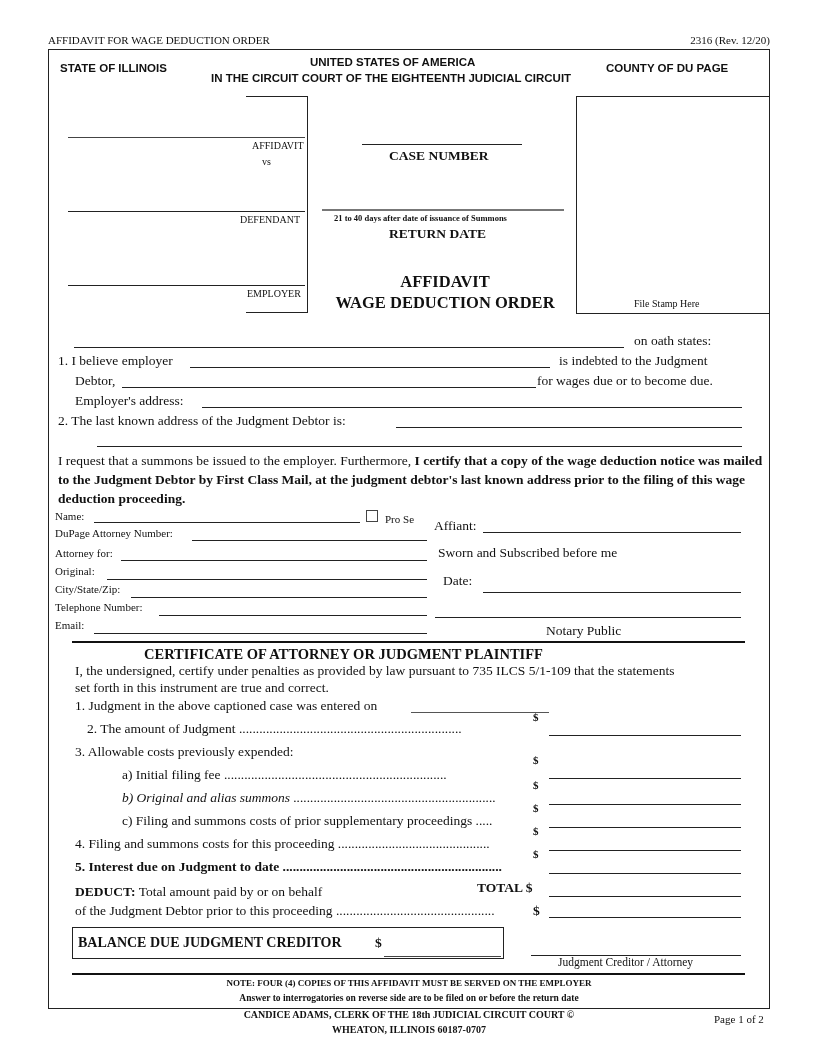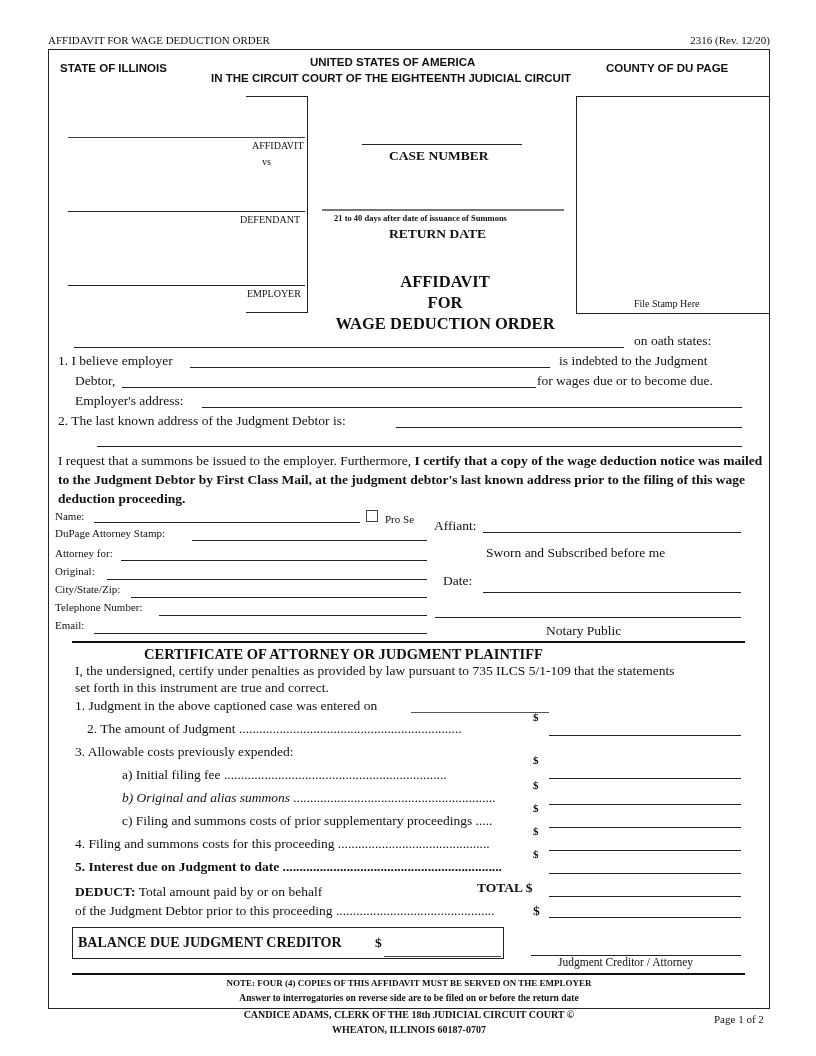--- a/index.html
+++ b/index.html
@@ -50,21 +50,20 @@
 
 <input class="fill" style="left: 362px; top: 128px; width: 160px;" value="">
 <div class="abs b t13" style="left:389px;top:148px;">CASE NUMBER</div>
 
 <input class="fill" style="left: 322px; top: 193px; width: 242px; border-bottom: 2px solid rgb(119, 119, 119);" value="">
 <div class="abs b" style="left:334px;top:213px;font-size:8.5px;">21 to 40 days after date of issuance of Summons</div>
 <div class="abs b t13" style="left:389px;top:226px;">RETURN DATE</div>
 
 <div class="abs b center" style="left:320px;top:271px;width:250px;font-size:16.5px;line-height:21px;">
   <div>AFFIDAVIT</div>
-  <div>FOR</div>
   <div>WAGE DEDUCTION ORDER</div>
 </div>
 
 <div class="frame" style="left:576px;top:96px;width:194px;height:218px;"></div>
 <div class="abs t10" style="left:634px;top:298px;">File Stamp Here</div>
 
 <input class="fill" style="left: 74px; top: 331px; width: 550px; border-bottom-width: 1.5px;" value="">
 <div class="abs t13" style="left:634px;top:333px;">on oath states:</div>
 
 <div class="abs t13" style="left:58px;top:353px;">1.  I believe employer</div>
@@ -86,42 +85,42 @@
   <span>I request that a summons be issued to the employer.  Furthermore, </span><span class="b">I certify that a copy of the wage deduction notice</span>
   <span class="b">was mailed to the Judgment Debtor by First Class Mail, at the judgment debtor's last known address prior to</span>
   <span class="b">the filing of this wage deduction proceeding.</span>
 </div>
 
 <div class="abs t11" style="left:55px;top:510px;">Name:</div>
 <input class="fill" style="left: 94px; top: 506px; width: 266px;" value="">
 <div class="chk" style="left:366px;top:510px;"></div>
 <div class="abs t11" style="left:385px;top:513px;">Pro Se</div>
 
-<div class="abs t11" style="left:55px;top:527px;">DuPage Attorney Stamp:</div>
+<div class="abs t11" style="left:55px;top:527px;">DuPage Attorney Number:</div>
 <input class="fill" style="left: 192px; top: 524px; width: 235px;" value="">
 
 <div class="abs t11" style="left:55px;top:547px;">Attorney for:</div>
 <input class="fill" style="left: 121px; top: 544px; width: 306px;" value="">
 
 <div class="abs t11" style="left:55px;top:565px;">Original:</div>
 <input class="fill" style="left: 107px; top: 563px; width: 320px;" value="">
 
 <div class="abs t11" style="left:55px;top:583px;">City/State/Zip:</div>
 <input class="fill" style="left: 131px; top: 581px; width: 296px;" value="">
 
 <div class="abs t11" style="left:55px;top:601px;">Telephone Number:</div>
 <input class="fill" style="left: 159px; top: 599px; width: 268px;" value="">
 
 <div class="abs t11" style="left:55px;top:619px;">Email:</div>
 <input class="fill" style="left: 94px; top: 617px; width: 333px;" value="">
 
 <div class="abs t13" style="left:434px;top:518px;">Affiant:</div>
 <input class="fill" style="left: 483px; top: 516px; width: 258px;" value="">
 
-<div class="abs t13" style="left:438px;top:545px;margin-left:48px;">Sworn and Subscribed before me</div>
+<div class="abs t13" style="left:438px;top:545px;">Sworn and Subscribed before me</div>
 
 <div class="abs t13" style="left:443px;top:573px;">Date:</div>
 <input class="fill" style="left: 483px; top: 576px; width: 258px;" value="">
 
 <input class="fill" style="left: 435px; top: 601px; width: 306px;" value="">
 <div class="abs t13" style="left:546px;top:623px;">Notary Public</div>
 
 <div class="thick" style="left:72px;top:641px;width:673px;"></div>
 
 <div class="abs b" style="left:144px;top:646px;font-size:14.5px;">CERTIFICATE OF ATTORNEY OR JUDGMENT PLAINTIFF</div>

